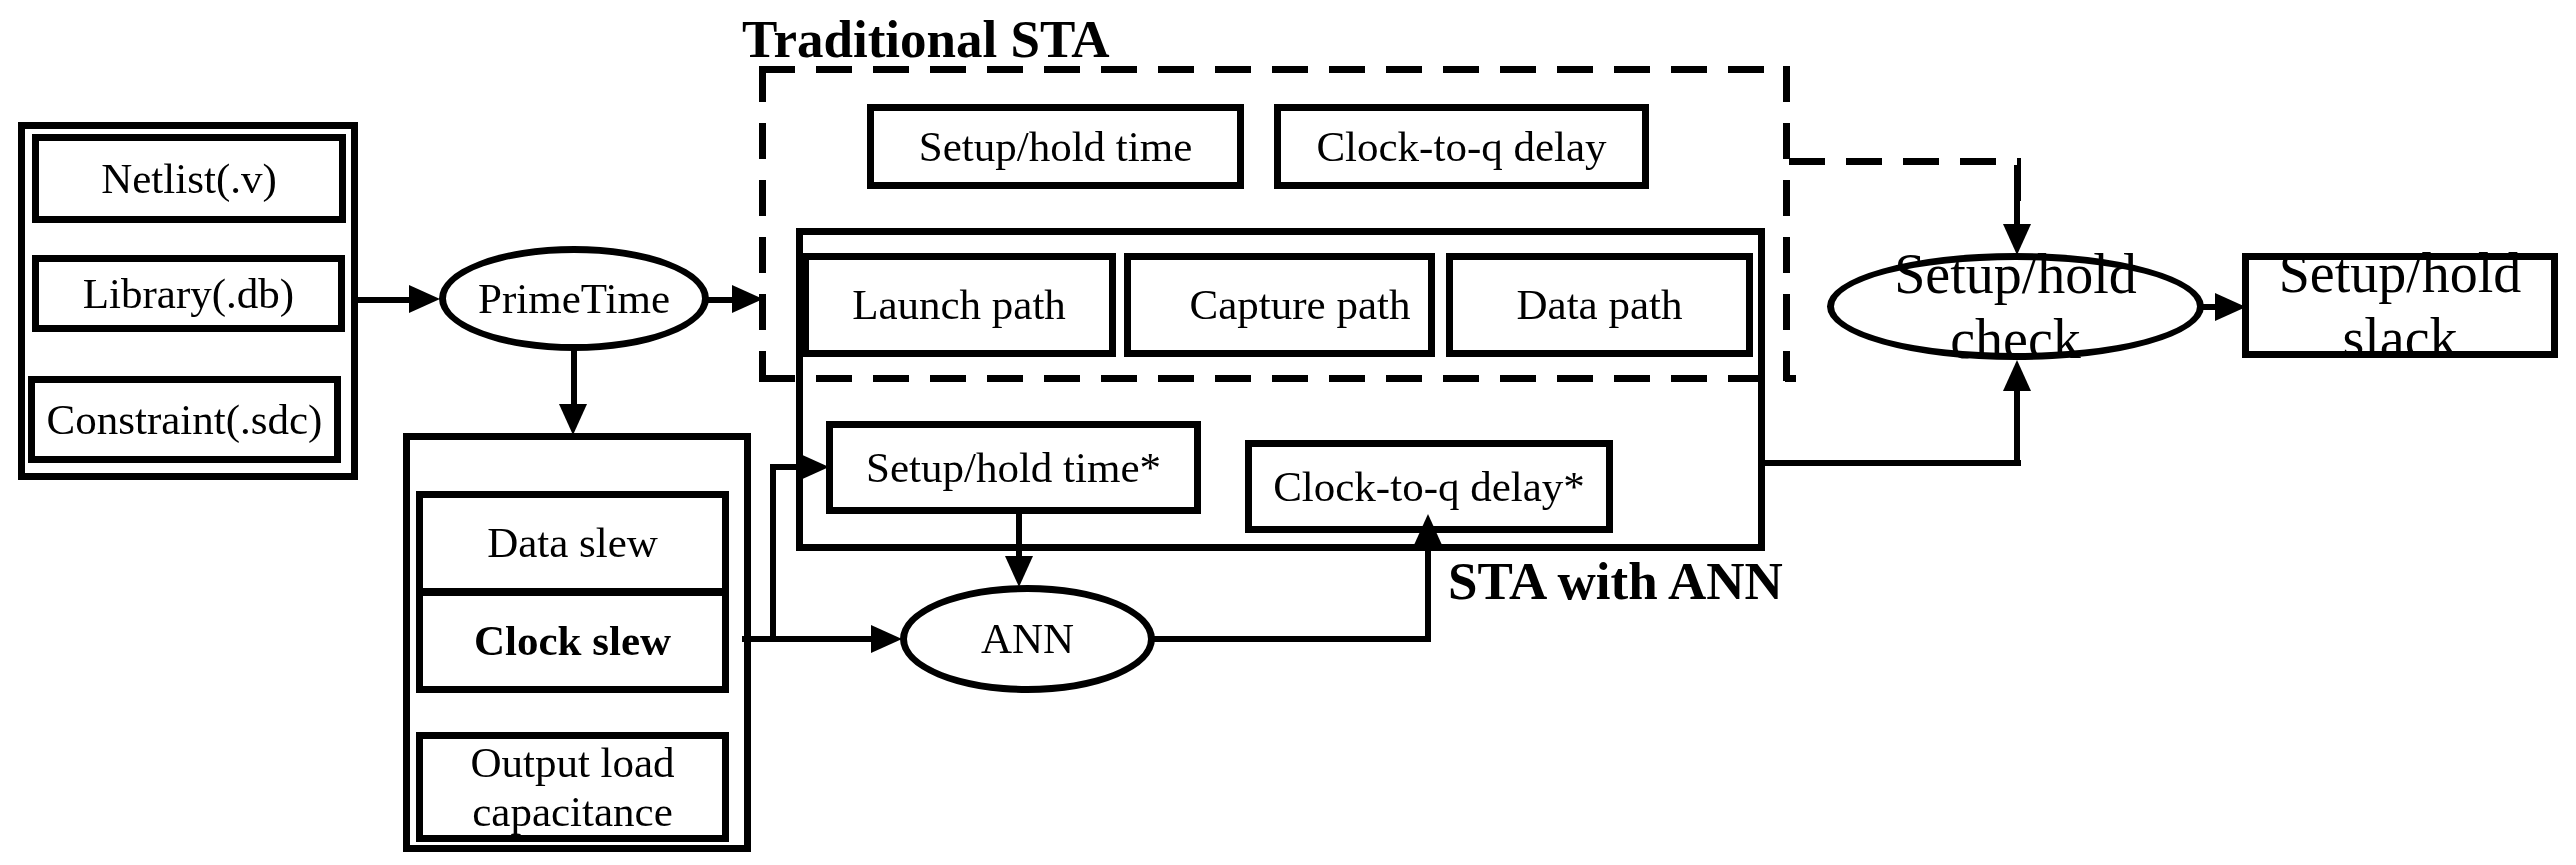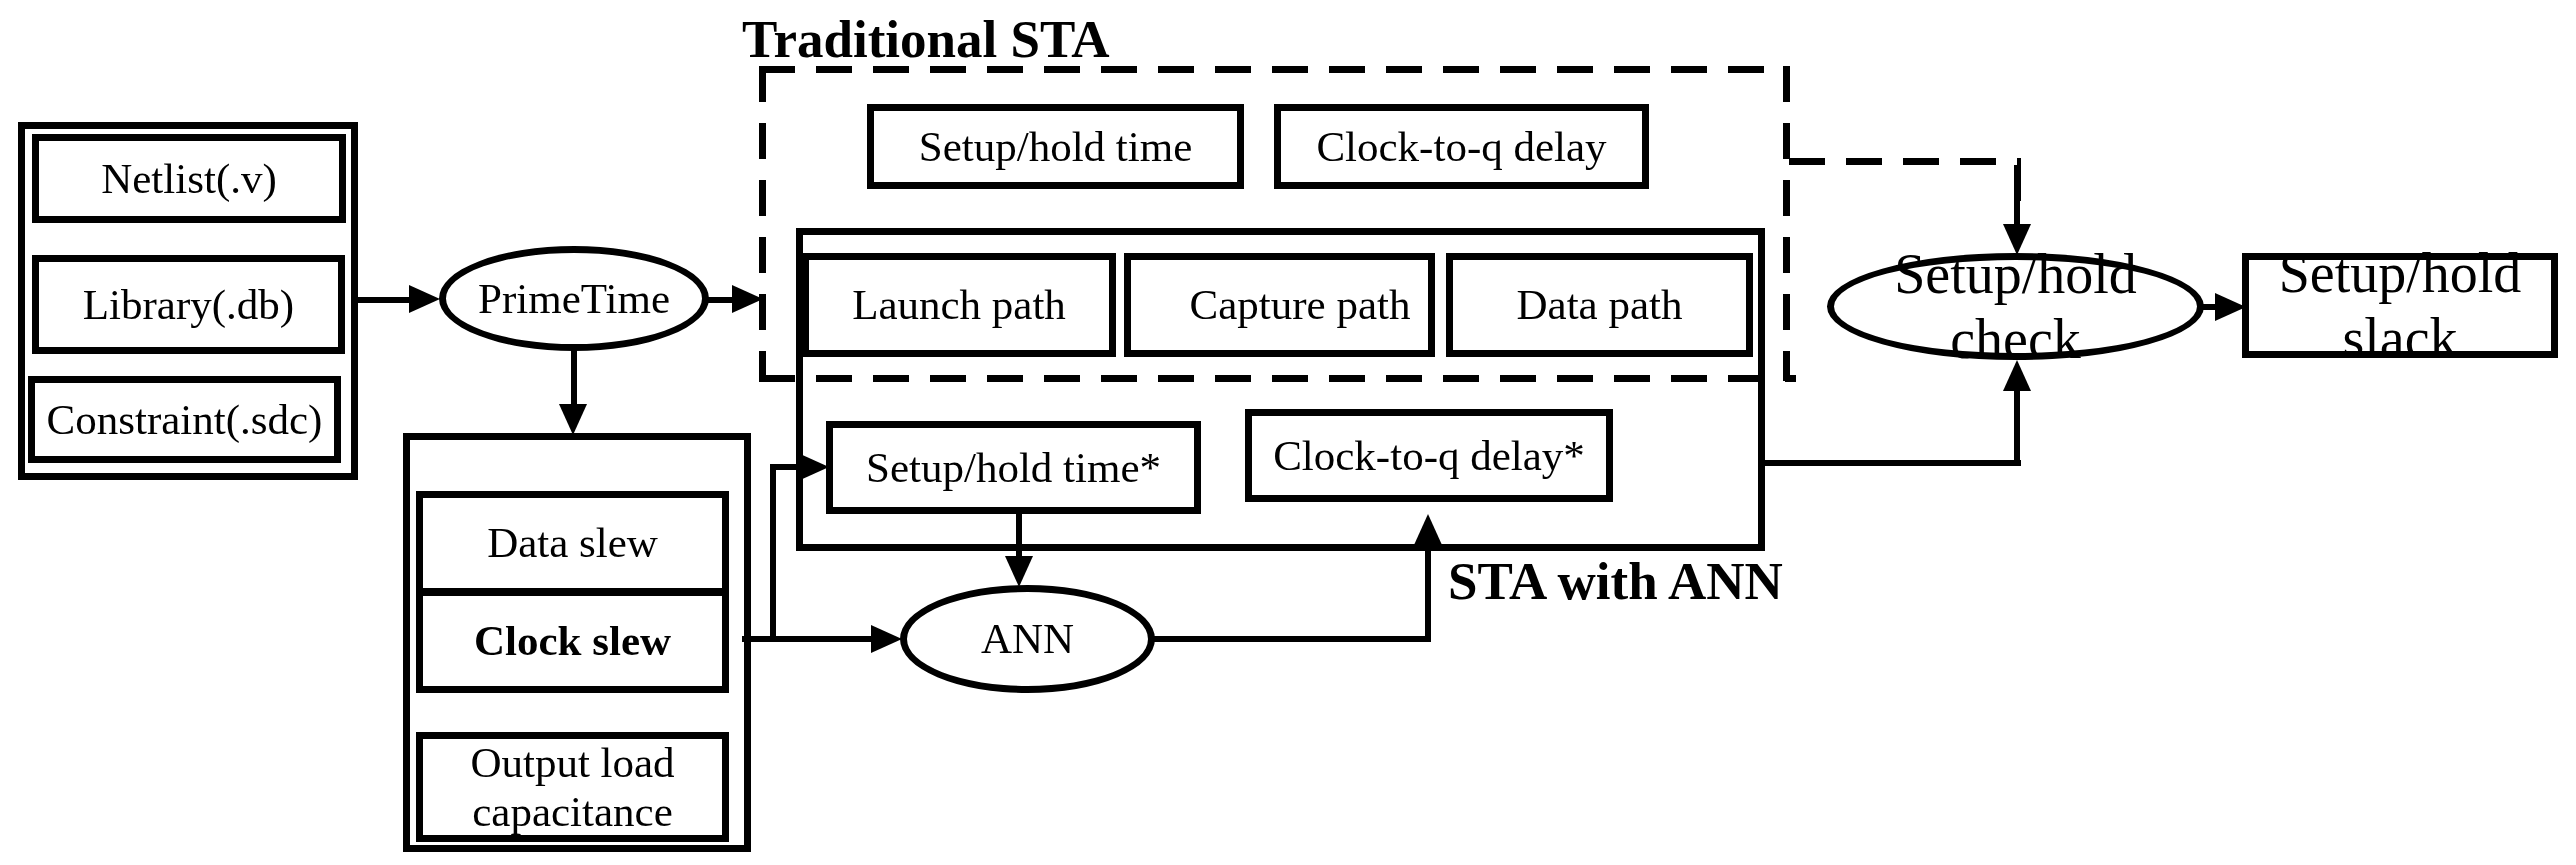--- a/index.html
+++ b/index.html
@@ -46,21 +46,21 @@
 
   <div class="dline-h" style="left:1789px;top:158px;width:232px;"></div>
   <div class="dline-v" style="left:2014px;top:165px;height:40px;"></div>
   <div class="vline" style="left:2014px;top:201px;height:27px;"></div>
   <div class="arr arr-down" style="left:2003px;top:224px;"></div>
 
   <div class="box" style="left:18px;top:122px;width:340px;height:358px;"></div>
   <div class="box" style="left:32px;top:134px;width:314px;height:89px;">
     <span class="node-label">Netlist(.v)</span>
   </div>
-  <div class="box" style="left:32px;top:255px;width:313px;height:99px;">
+  <div class="box" style="left:32px;top:255px;width:313px;height:77px;">
     <span class="node-label">Library(.db)</span>
   </div>
   <div class="box" style="left:28px;top:376px;width:313px;height:87px;text-align:center;">
     <span class="node-label">Constraint(.sdc)</span>
   </div>
 
   <div class="hline" style="left:351px;top:297px;width:62px;"></div>
   <div class="arr arr-right" style="left:409px;top:285px;"></div>
 
   <div class="ellipse" style="left:439px;top:246px;width:270px;height:105px;">
@@ -101,21 +101,21 @@
   <div class="box" style="left:1124px;top:253px;width:311px;height:104px;padding-left:41px;">
     <span class="node-label">Capture path</span>
   </div>
   <div class="box" style="left:1446px;top:253px;width:307px;height:104px;">
     <span class="node-label">Data path</span>
   </div>
 
   <div class="box" style="left:826px;top:421px;width:375px;height:93px;">
     <span class="node-label">Setup/hold time*</span>
   </div>
-  <div class="box" style="left:1245px;top:409px;width:368px;height:93px;">
+  <div class="box" style="left:1245px;top:440px;width:368px;height:93px;">
     <span class="node-label">Clock-to-q delay*</span>
   </div>
 
   <div class="hline" style="left:742px;top:636px;width:131px;"></div>
   <div class="arr arr-right" style="left:871px;top:625px;"></div>
   <div class="vline" style="left:770px;top:464px;height:178px;"></div>
   <div class="hline" style="left:770px;top:464px;width:31px;"></div>
   <div class="arr arr-right" style="left:798px;top:453px;"></div>
 
   <div class="ellipse" style="left:900px;top:585px;width:255px;height:108px;">

